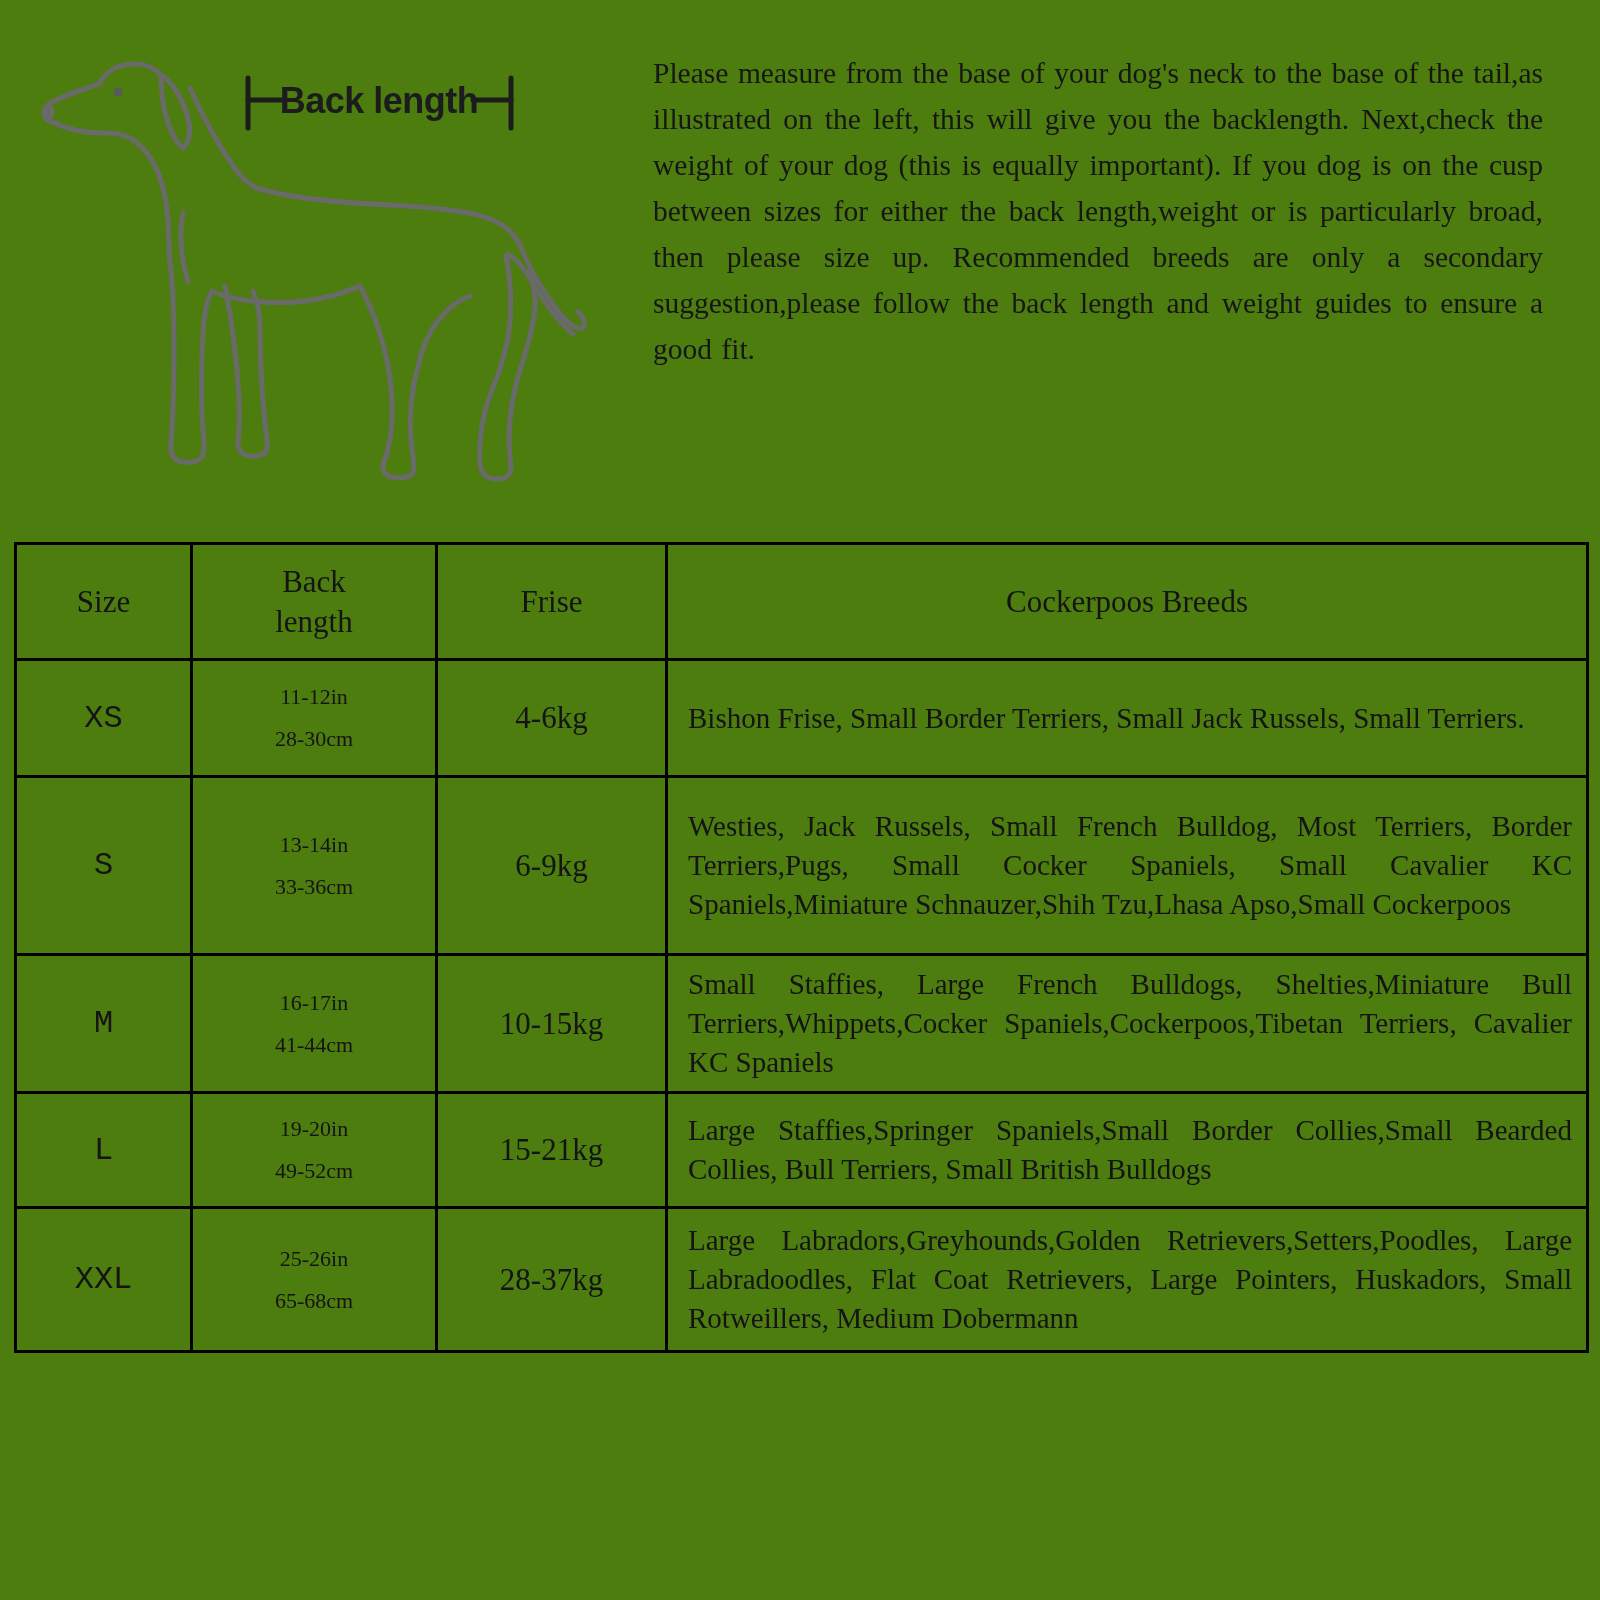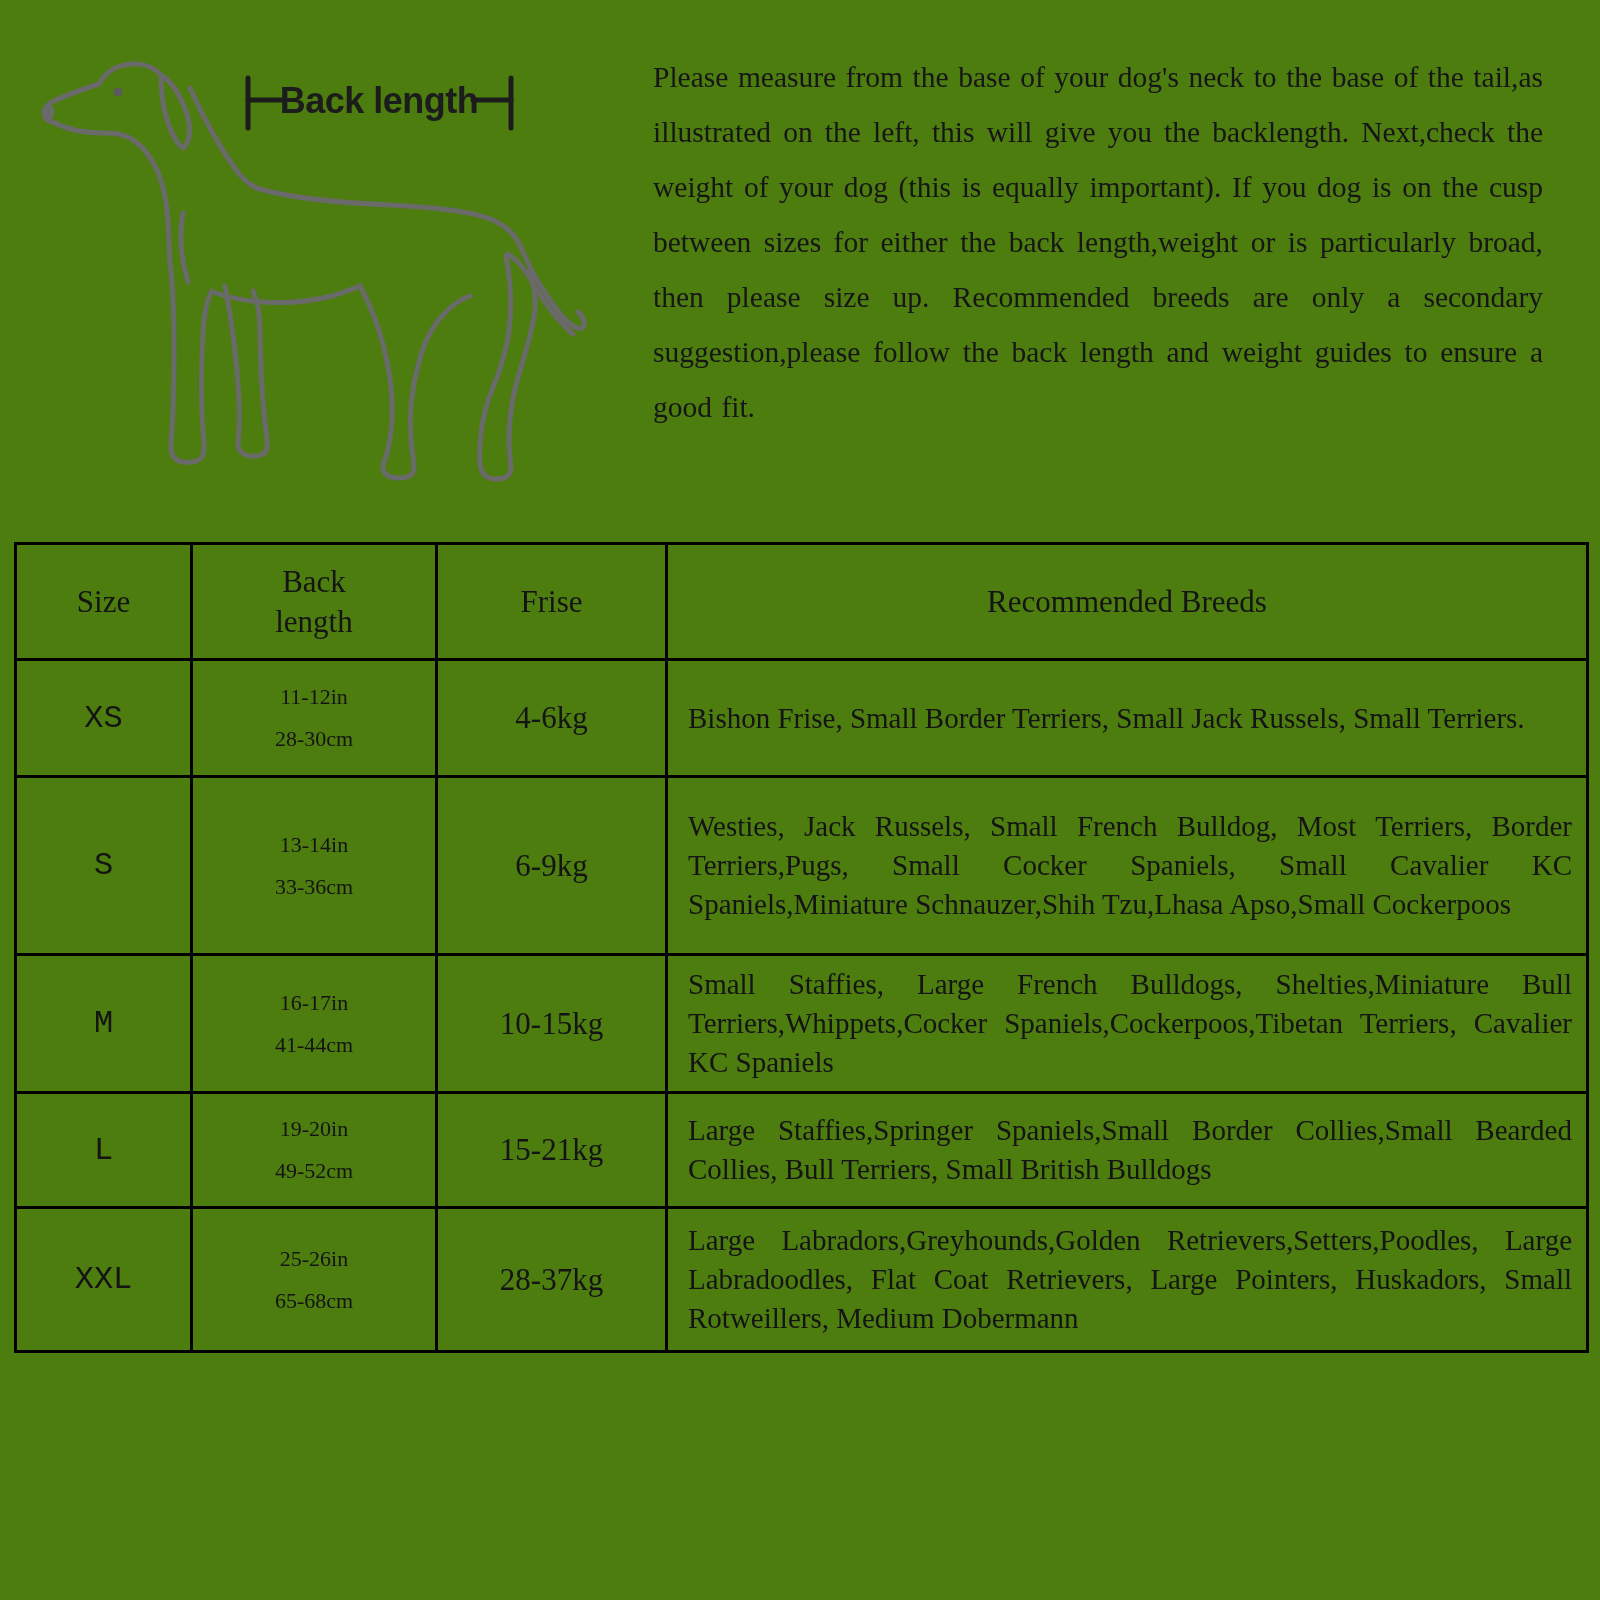--- a/index.html
+++ b/index.html
@@ -10,21 +10,21 @@
     font-family:"Liberation Serif","DejaVu Serif",serif;
     color:#141414;
     overflow:hidden;
   }
   .dog-figure{
     position:absolute;left:20px;top:30px;width:620px;height:480px;
   }
   .dog-figure svg{width:100%;height:100%;display:block;}
   .intro{
     position:absolute;left:653px;top:50px;width:890px;
-    font-size:29.5px;line-height:55px;
+    font-size:29.5px;line-height:46px;
     text-align:justify;
     margin:0;
     word-spacing:2px;
     color:#161616;
   }
   table.size-chart{
     position:absolute;left:14px;top:542px;width:1572px;
     border-collapse:collapse;table-layout:fixed;
     border:3px solid #22c55e;
     font-family:"Liberation Serif","DejaVu Serif",serif;
@@ -106,21 +106,21 @@
         <col style="width:245px">
         <col style="width:230px">
         <col style="width:921px">
     </colgroup>
     <thead>
       <tr style="height:116px;">
         <th class="hdr">Size</th>
         <th class="hdr pre">Back
 length</th>
         <th class="hdr">Frise</th>
-        <th class="hdr">Recommended Breeds</th>
+        <th class="hdr">Cockerpoos Breeds</th>
       </tr>
     </thead>
     <tbody>
       <tr style="height:117px;">
         <td class="size-cell">XS</td>
         <td class="backlen-cell pre">11-12in
 28-30cm</td>
         <td class="weight-cell">4-6kg</td>
         <td class="breeds-cell">Bishon Frise, Small Border Terriers, Small Jack Russels, Small Terriers.</td>
       </tr>

